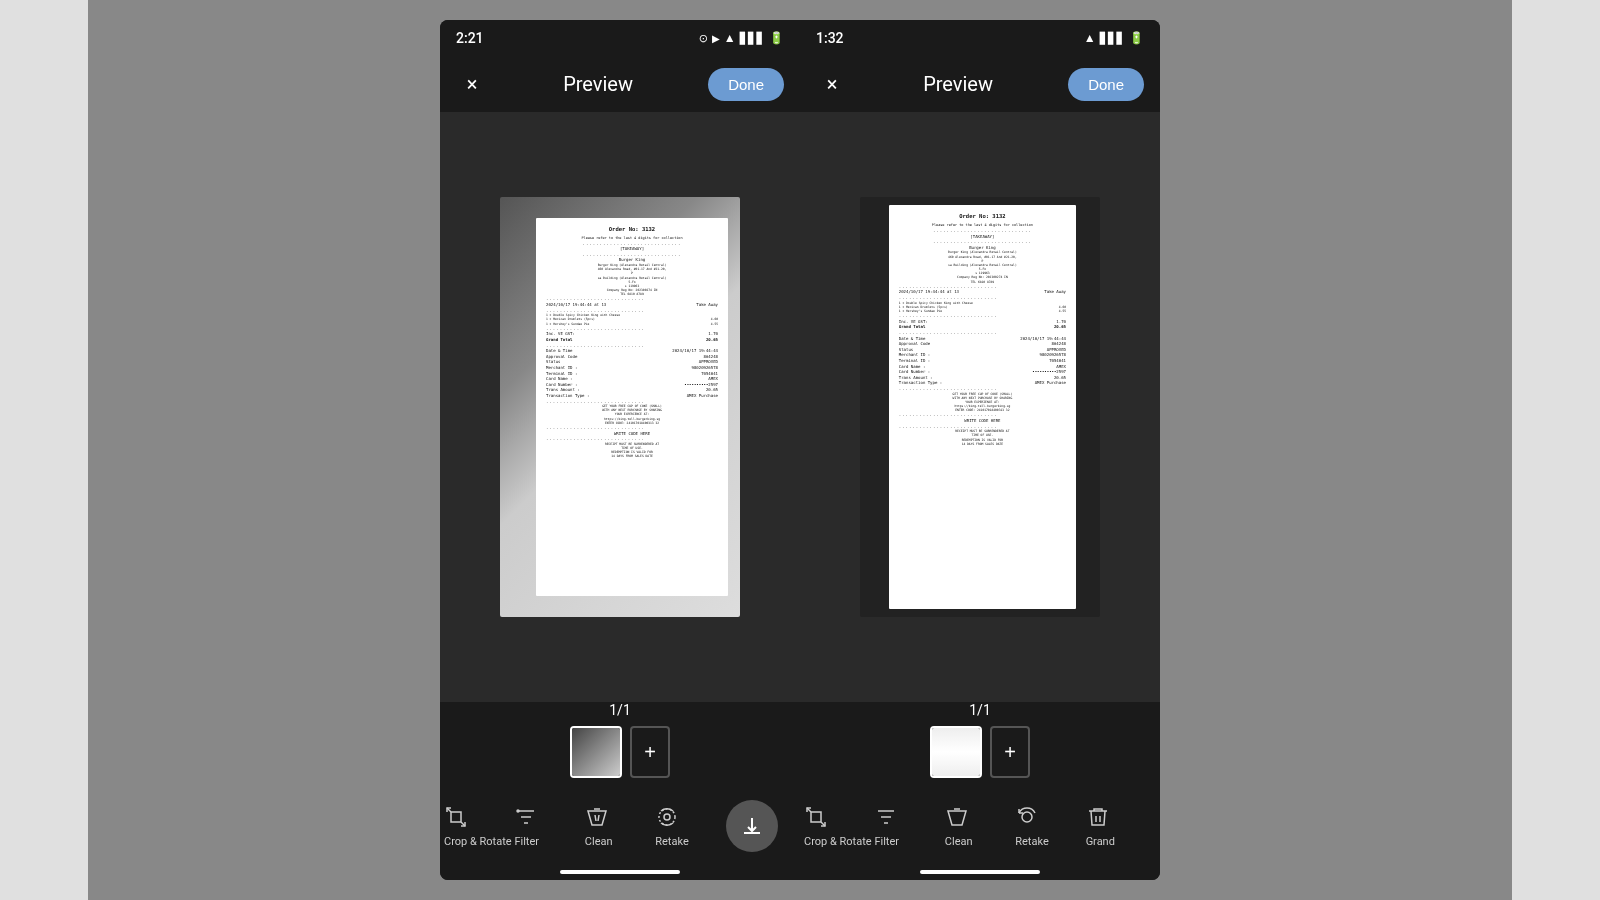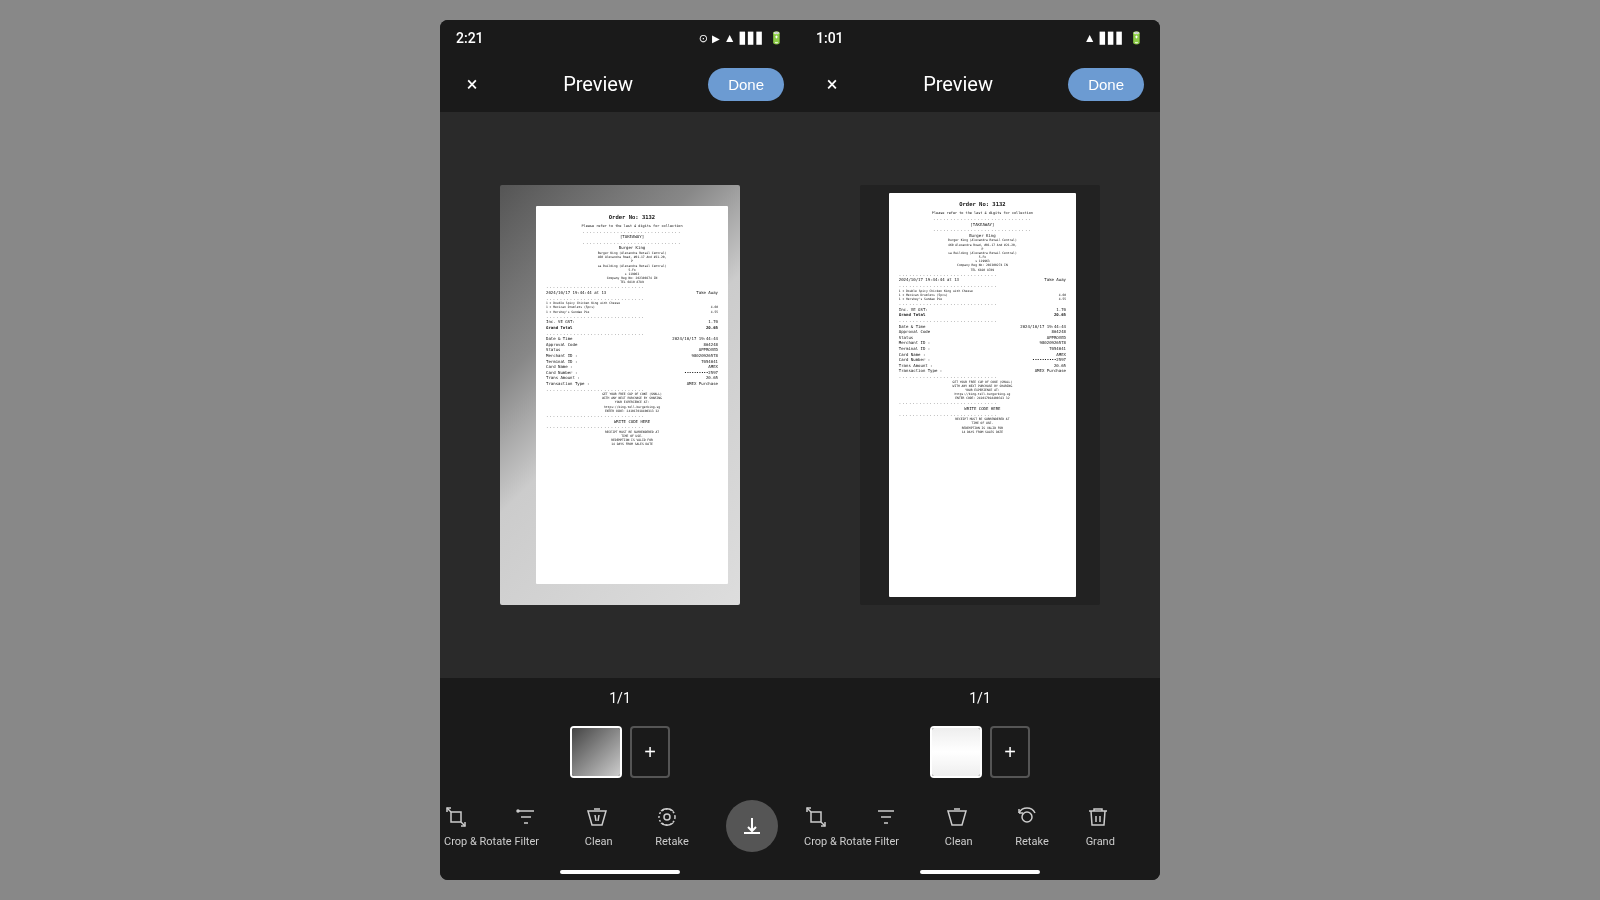--- a/index.html
+++ b/index.html
@@ -158,21 +158,21 @@
     .receipt-text .dots { letter-spacing: 1px; }
     .receipt-text .row { display: flex; justify-content: space-between; }
     .receipt-text .bold { font-weight: bold; }
     .receipt-text .title { font-size: 5.5px; font-weight: bold; text-align: center; margin-bottom: 2px; }
 
     
     .page-counter {
       background: #1a1a1a;
       color: white;
       text-align: center;
-      padding: 12px 0;
+      padding: 0 0;
       font-size: 14px;
       flex-shrink: 0;
     }
 
     
     .thumbnails-bar {
       background: #1a1a1a;
       padding: 8px 0;
       display: flex;
       align-items: center;
@@ -276,21 +276,21 @@
 
     
     .svg-icon {
       width: 24px;
       height: 24px;
     }
   </style>
 </head>
 <body>
 
-<div style="width:1600px; height:900px; background:#888; display:flex; align-items:center; justify-content:center;">
+<div style="width:1424px; height:900px; background:#888; display:flex; align-items:center; justify-content:center;">
 
   <div class="phone-screen left">
 
     <div class="status-bar">
       <span class="status-time">2:21</span>
       <div class="status-icons">
         <span style="color:white;font-size:11px;">⊙</span>
         <span style="color:white;font-size:10px;">▶</span>
         <span style="color:white;font-size:12px;">▲</span>
         <span style="color:white;font-size:11px;">▋▋▋</span>
@@ -466,21 +466,21 @@
     </div>
 
     <div class="indicator-container">
       <div class="indicator-bar"></div>
     </div>
   </div>
 
   <div class="phone-screen right">
 
     <div class="status-bar">
-      <span class="status-time">1:01</span>
+      <span class="status-time">1:32</span>
       <div class="status-icons">
         <span style="color:white;font-size:12px;">▲</span>
         <span style="color:white;font-size:11px;">▋▋▋</span>
         <span style="color:white;font-size:12px;">🔋</span>
       </div>
     </div>
 
     <div class="top-bar">
       <div class="close-btn">×</div>
       <span class="preview-title">Preview</span>

